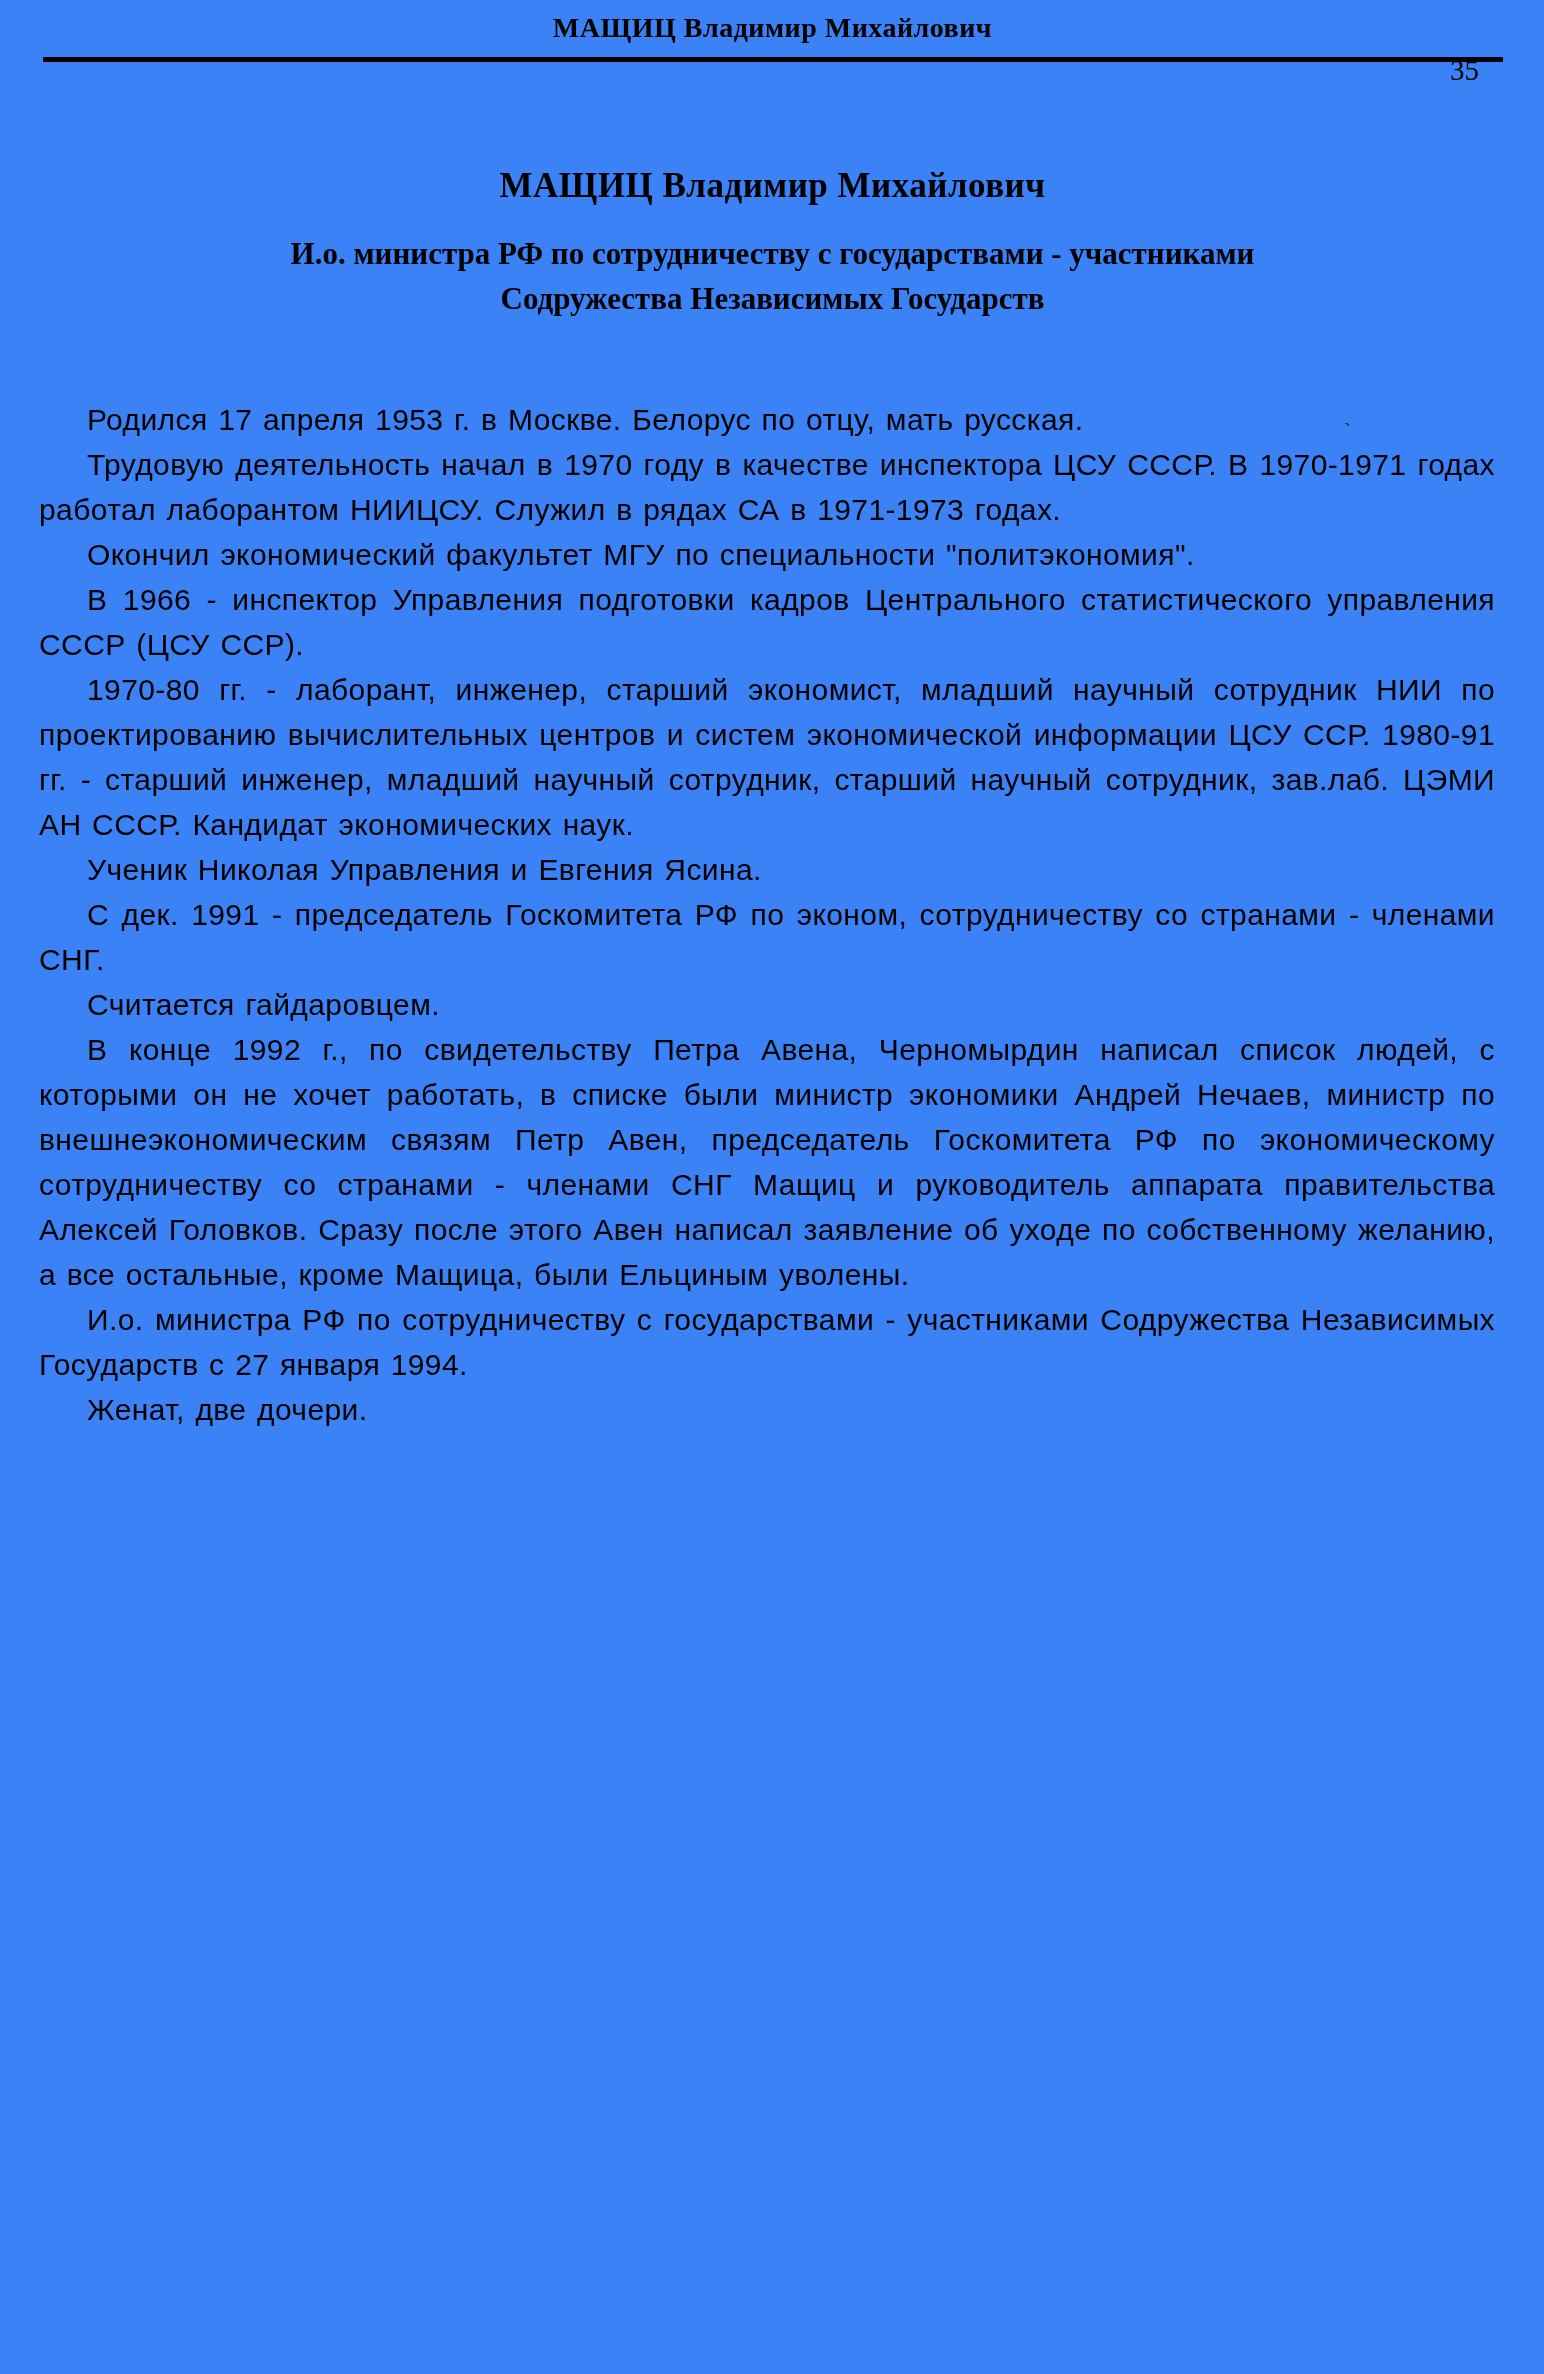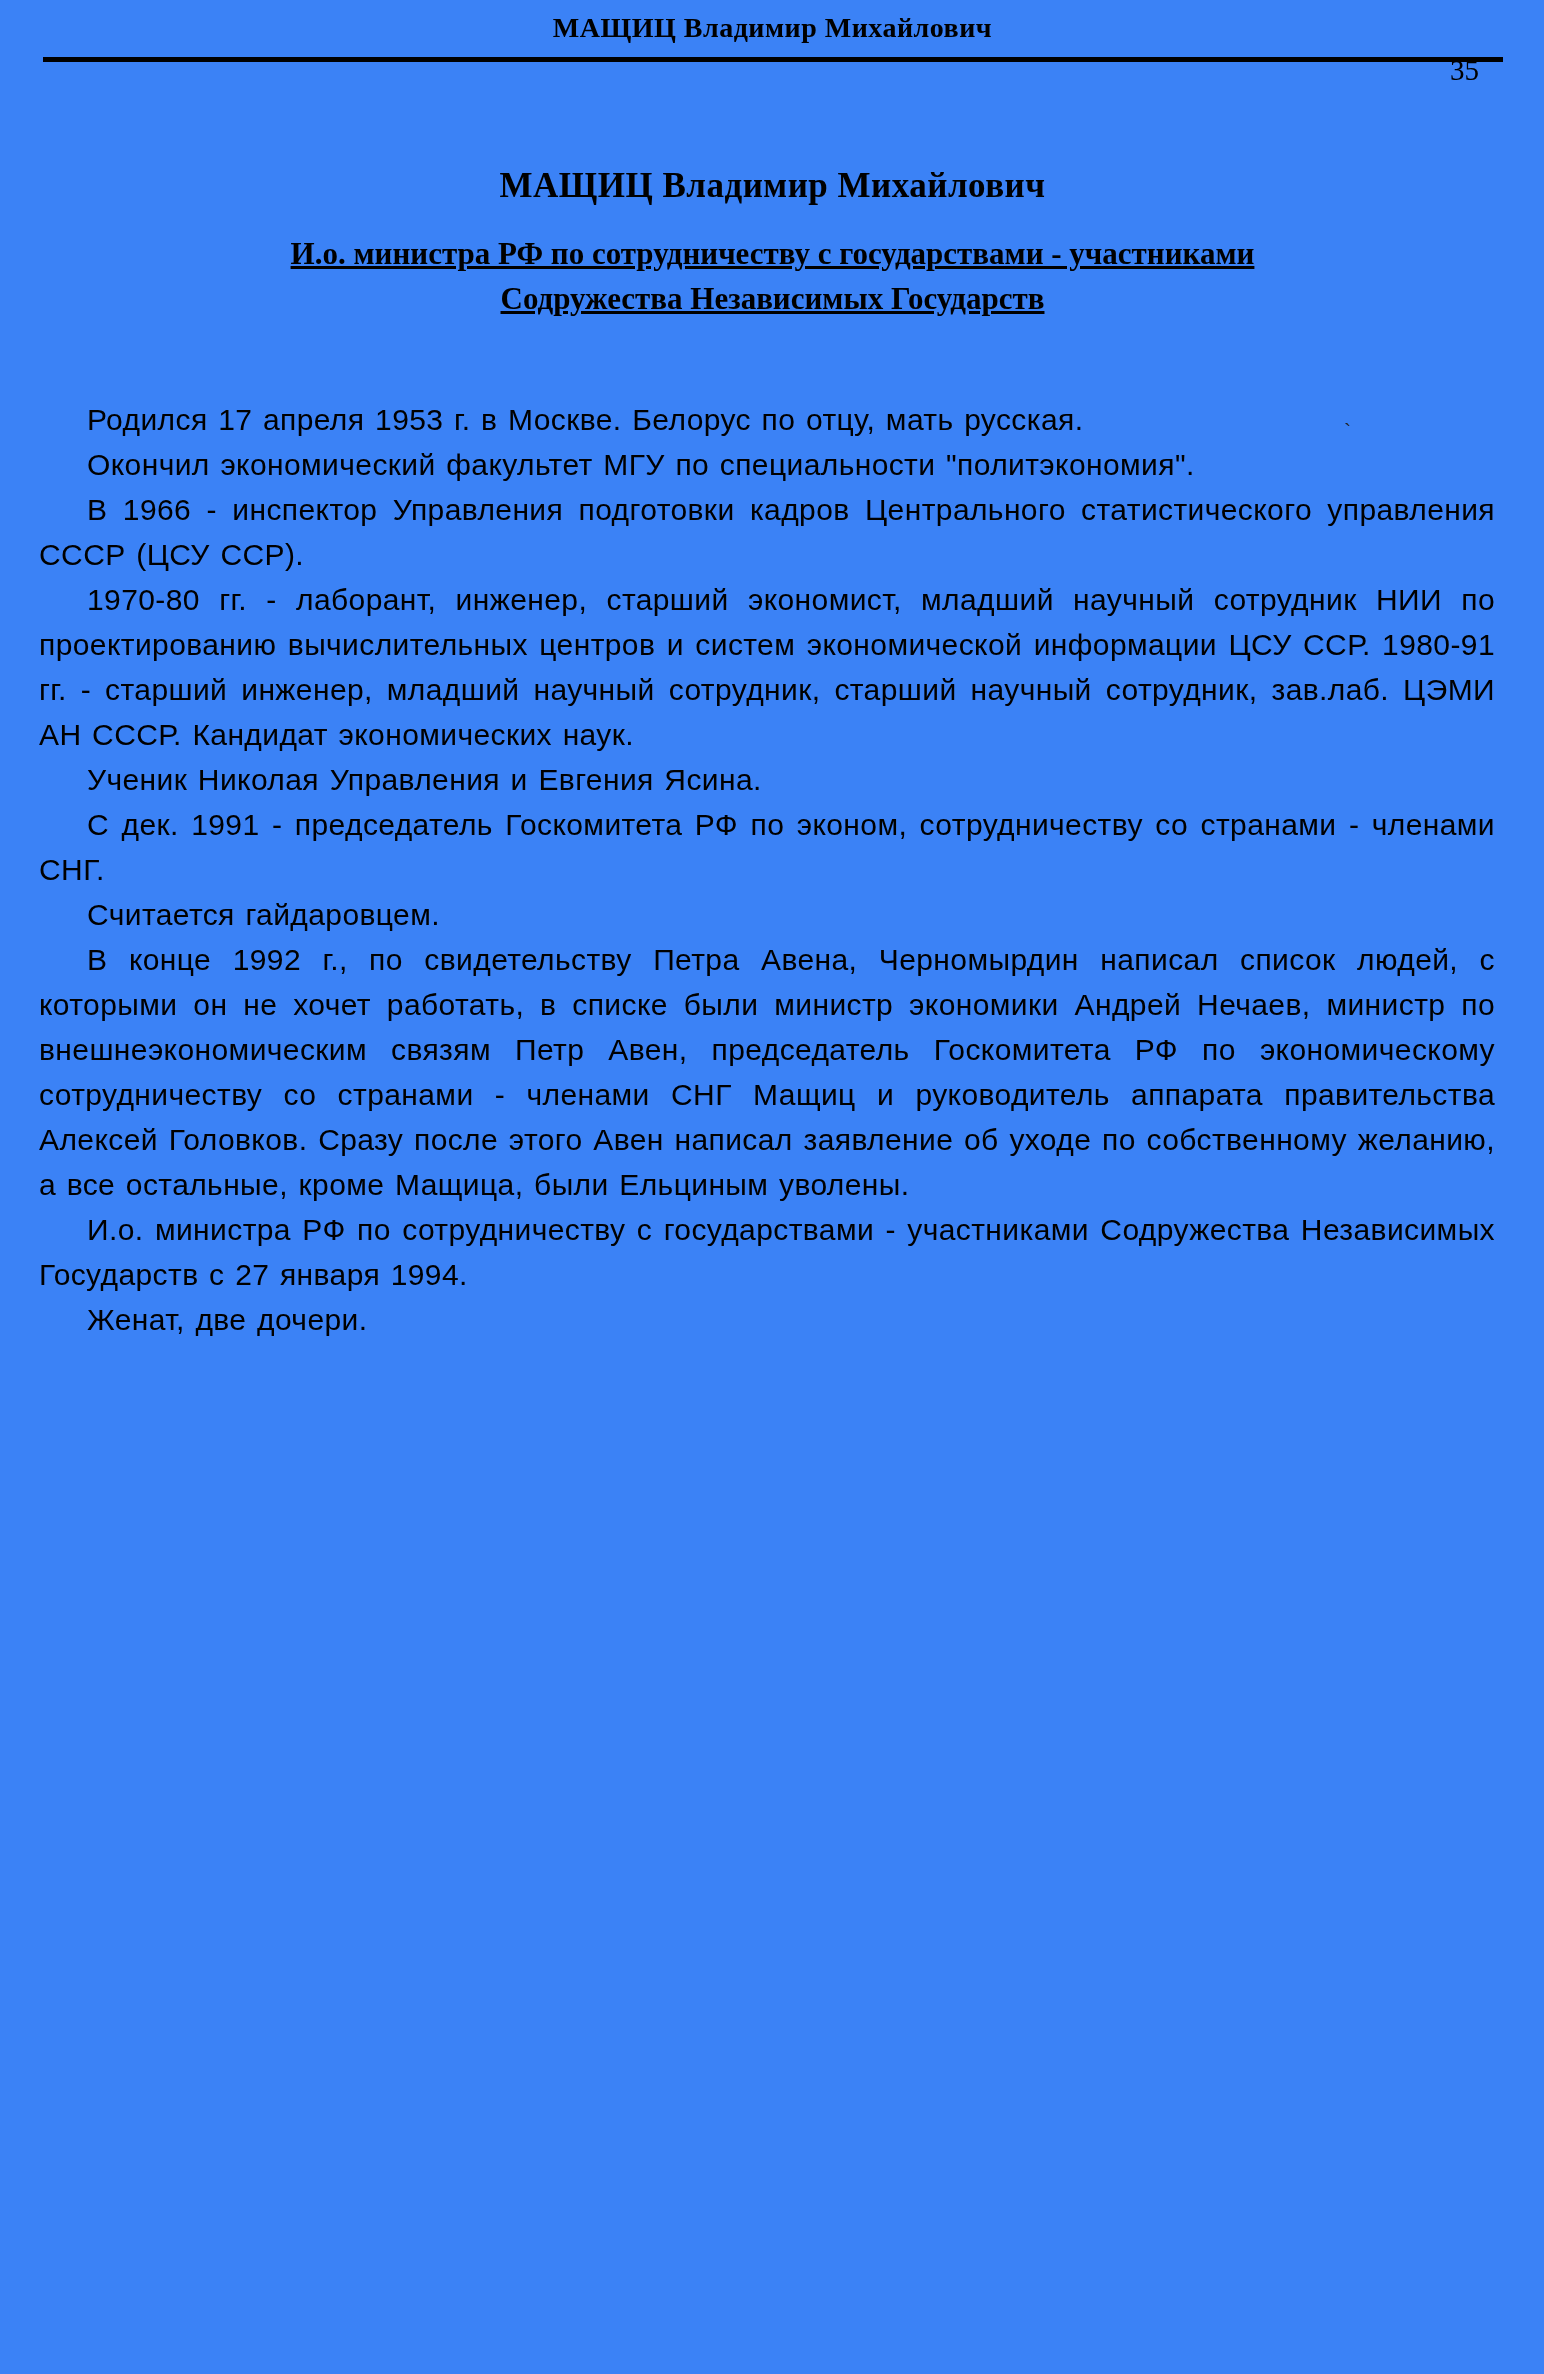--- a/index.html
+++ b/index.html
@@ -47,21 +47,21 @@
     letter-spacing: 0.5px;
   }
   .doc-subtitle {
     margin: 25px 0 0 0;
     text-align: center;
     font-family: "Liberation Serif", serif;
     font-weight: bold;
     font-size: 31px;
     line-height: 45px;
   }
-  .doc-subtitle .line { display: block; text-decoration: underline; }
+  .doc-subtitle .line { display: block; }
   
   .body-text {
     margin-top: 76px;
     padding-left: 39px;
     padding-right: 50px;
     font-size: 30px;
     line-height: 45px;
     letter-spacing: 0.4px;
     word-spacing: 1.9px;
     text-align: justify;
@@ -91,20 +91,21 @@
   <main>
     <h1 class="doc-title">МАЩИЦ Владимир Михайлович</h1>
 
     <h2 class="doc-subtitle">
       <span class="line">И.о. министра РФ по сотрудничеству с государствами - участниками</span>
       <span class="line">Содружества Независимых Государств</span>
     </h2>
 
     <section class="body-text">
         <p class="para">Родился 17 апреля 1953 г. в Москве. Белорус по отцу, мать русская.</p>
+        <p class="para">Трудовую деятельность начал в 1970 году в качестве инспектора ЦСУ СССР. В 1970-1971 годах работал лаборантом НИИЦСУ. Служил в рядах СА в 1971-1973 годах.</p>
         <p class="para">Окончил экономический факультет МГУ по специальности "политэкономия".</p>
         <p class="para">В 1966 - инспектор Управления подготовки кадров Центрального статистического управления СССР (ЦСУ ССР).</p>
         <p class="para">1970-80 гг. - лаборант, инженер, старший экономист, младший научный сотрудник НИИ по проектированию вычислительных центров и систем экономической информации ЦСУ ССР. 1980-91 гг. - старший инженер, младший научный сотрудник, старший научный сотрудник, зав.лаб. ЦЭМИ АН СССР. Кандидат экономических наук.</p>
         <p class="para">Ученик Николая Управления и Евгения Ясина.</p>
         <p class="para">С дек. 1991 - председатель Госкомитета РФ по эконом, сотрудничеству со странами - членами СНГ.</p>
         <p class="para">Считается гайдаровцем.</p>
         <p class="para">В конце 1992 г., по свидетельству Петра Авена, Черномырдин написал список людей, с которыми он не хочет работать, в списке были министр экономики Андрей Нечаев, министр по внешнеэкономическим связям Петр Авен, председатель Госкомитета РФ по экономическому сотрудничеству со странами - членами СНГ Мащиц и руководитель аппарата правительства Алексей Головков. Сразу после этого Авен написал заявление об уходе по собственному желанию, а все остальные, кроме Мащица, были Ельциным уволены.</p>
         <p class="para">И.о. министра РФ по сотрудничеству с государствами - участниками Содружества Независимых Государств с 27 января 1994.</p>
         <p class="para">Женат, две дочери.</p>
       </section>

